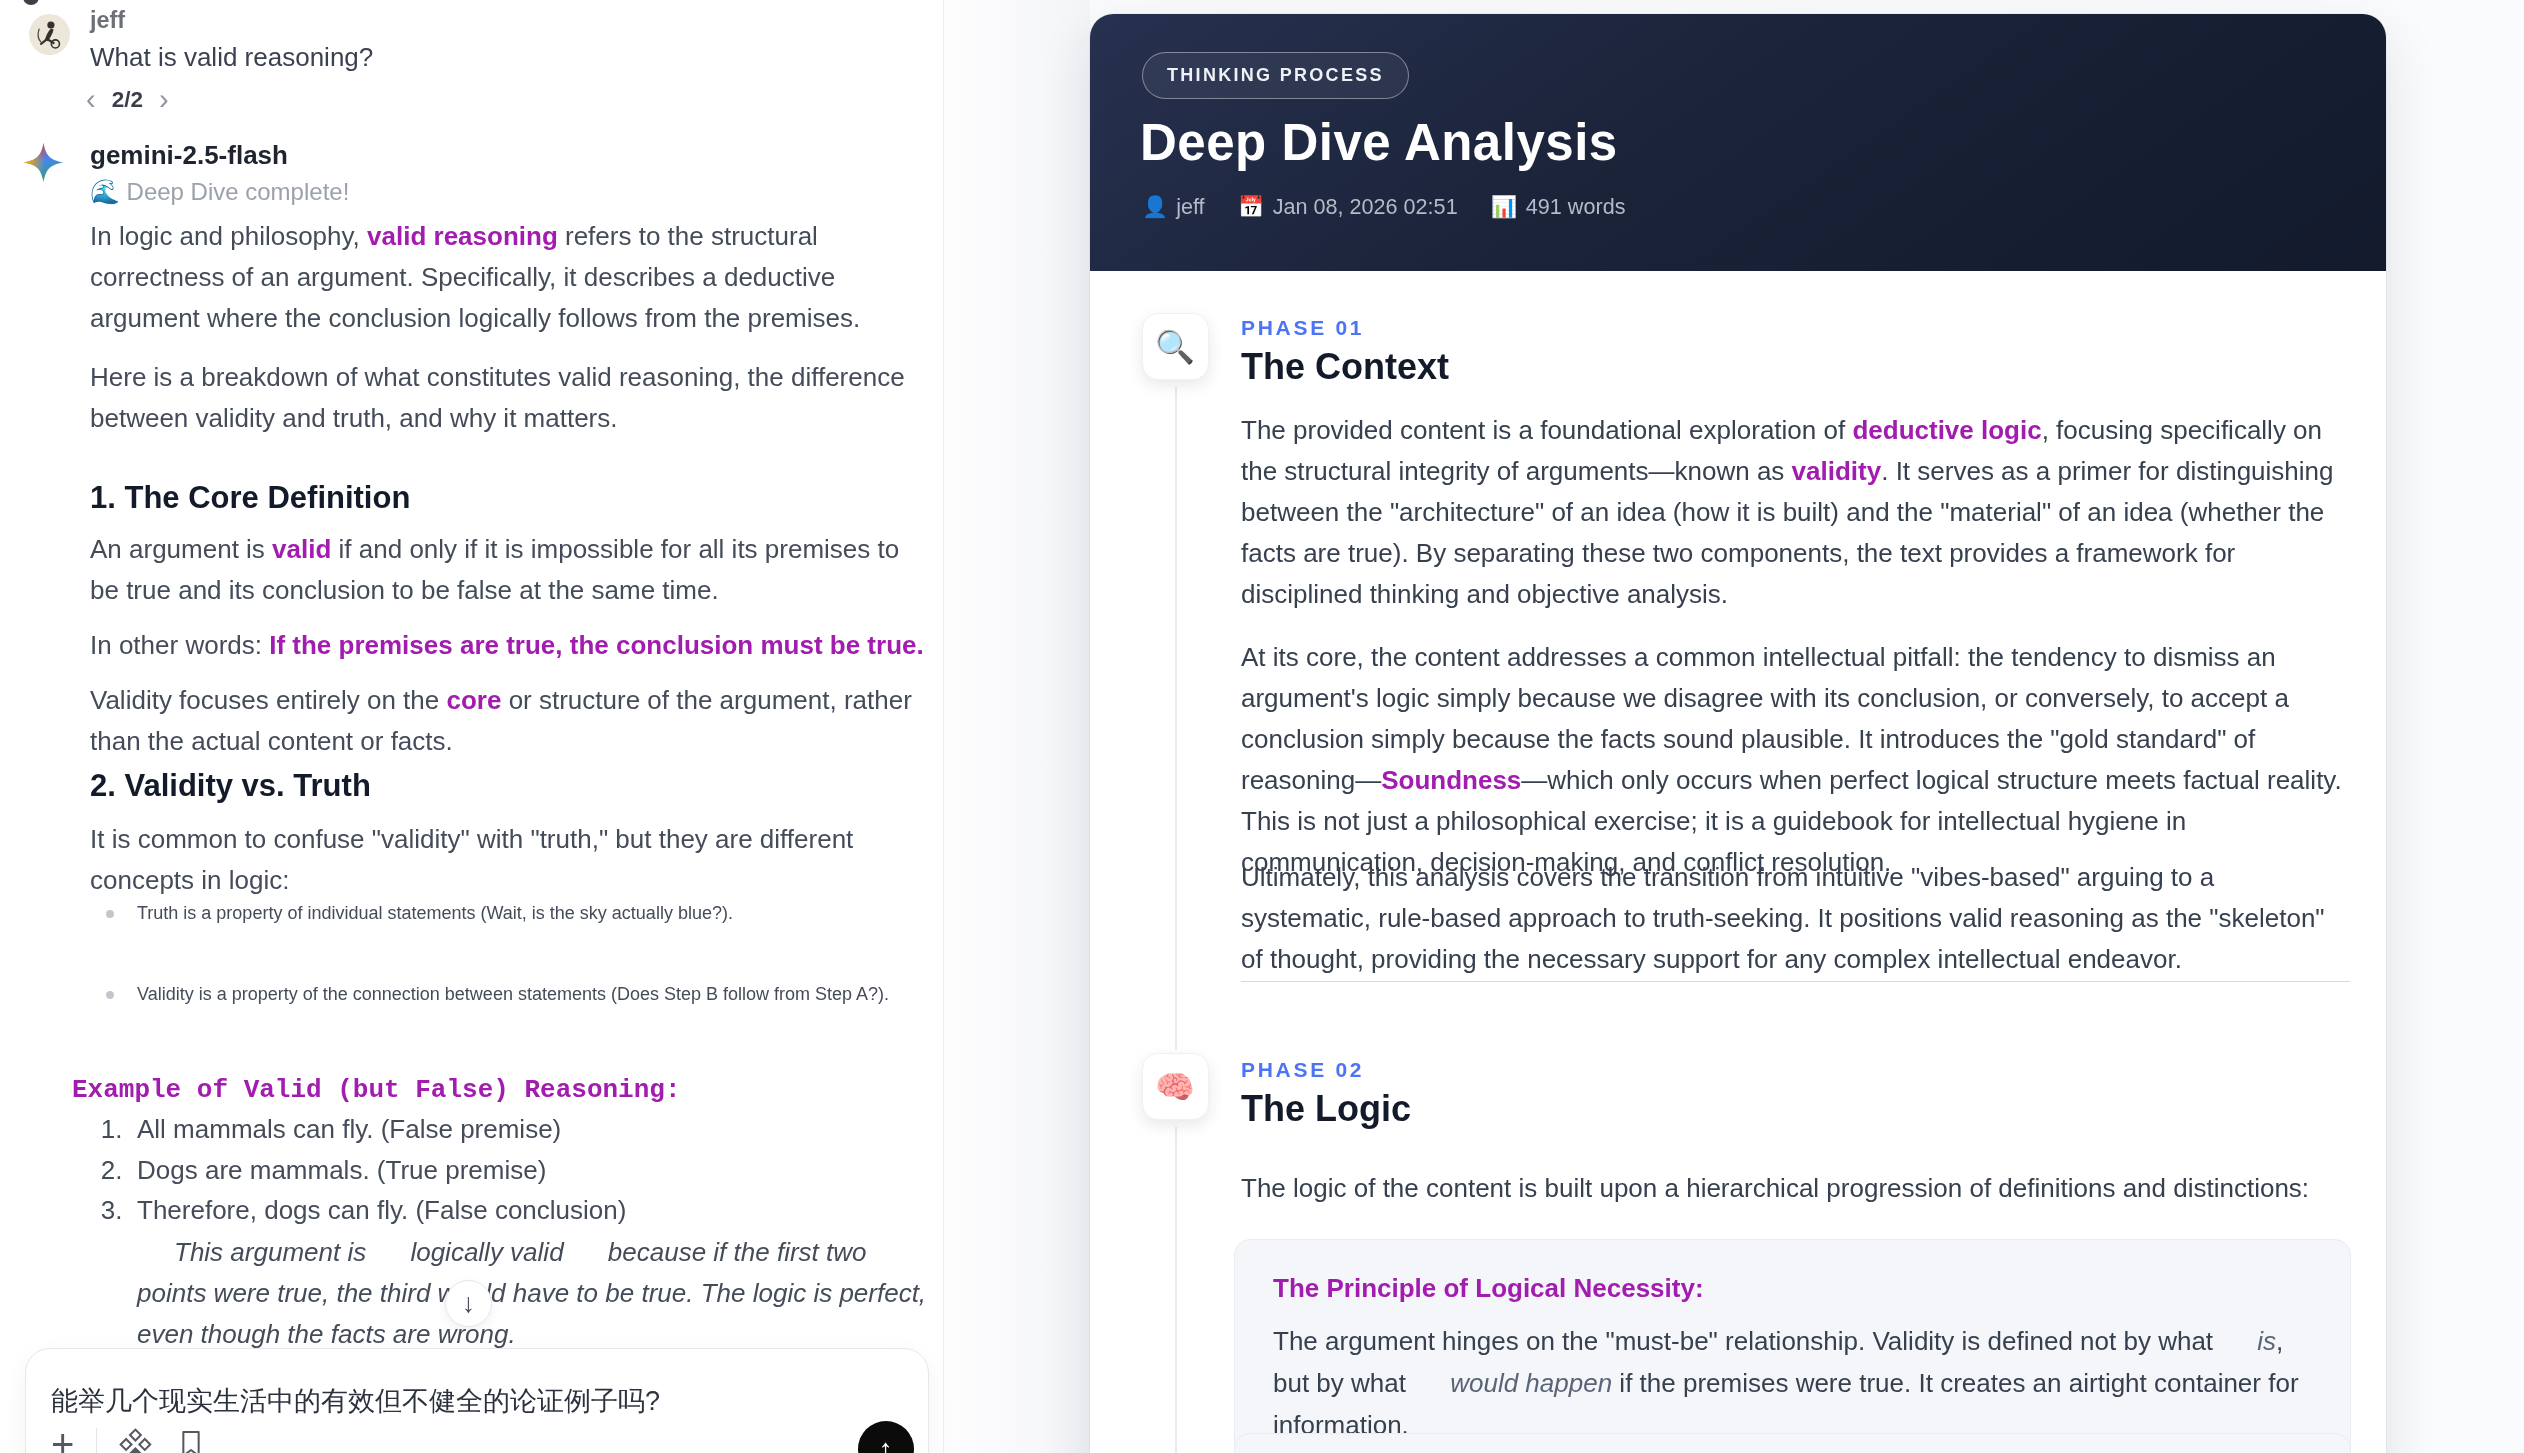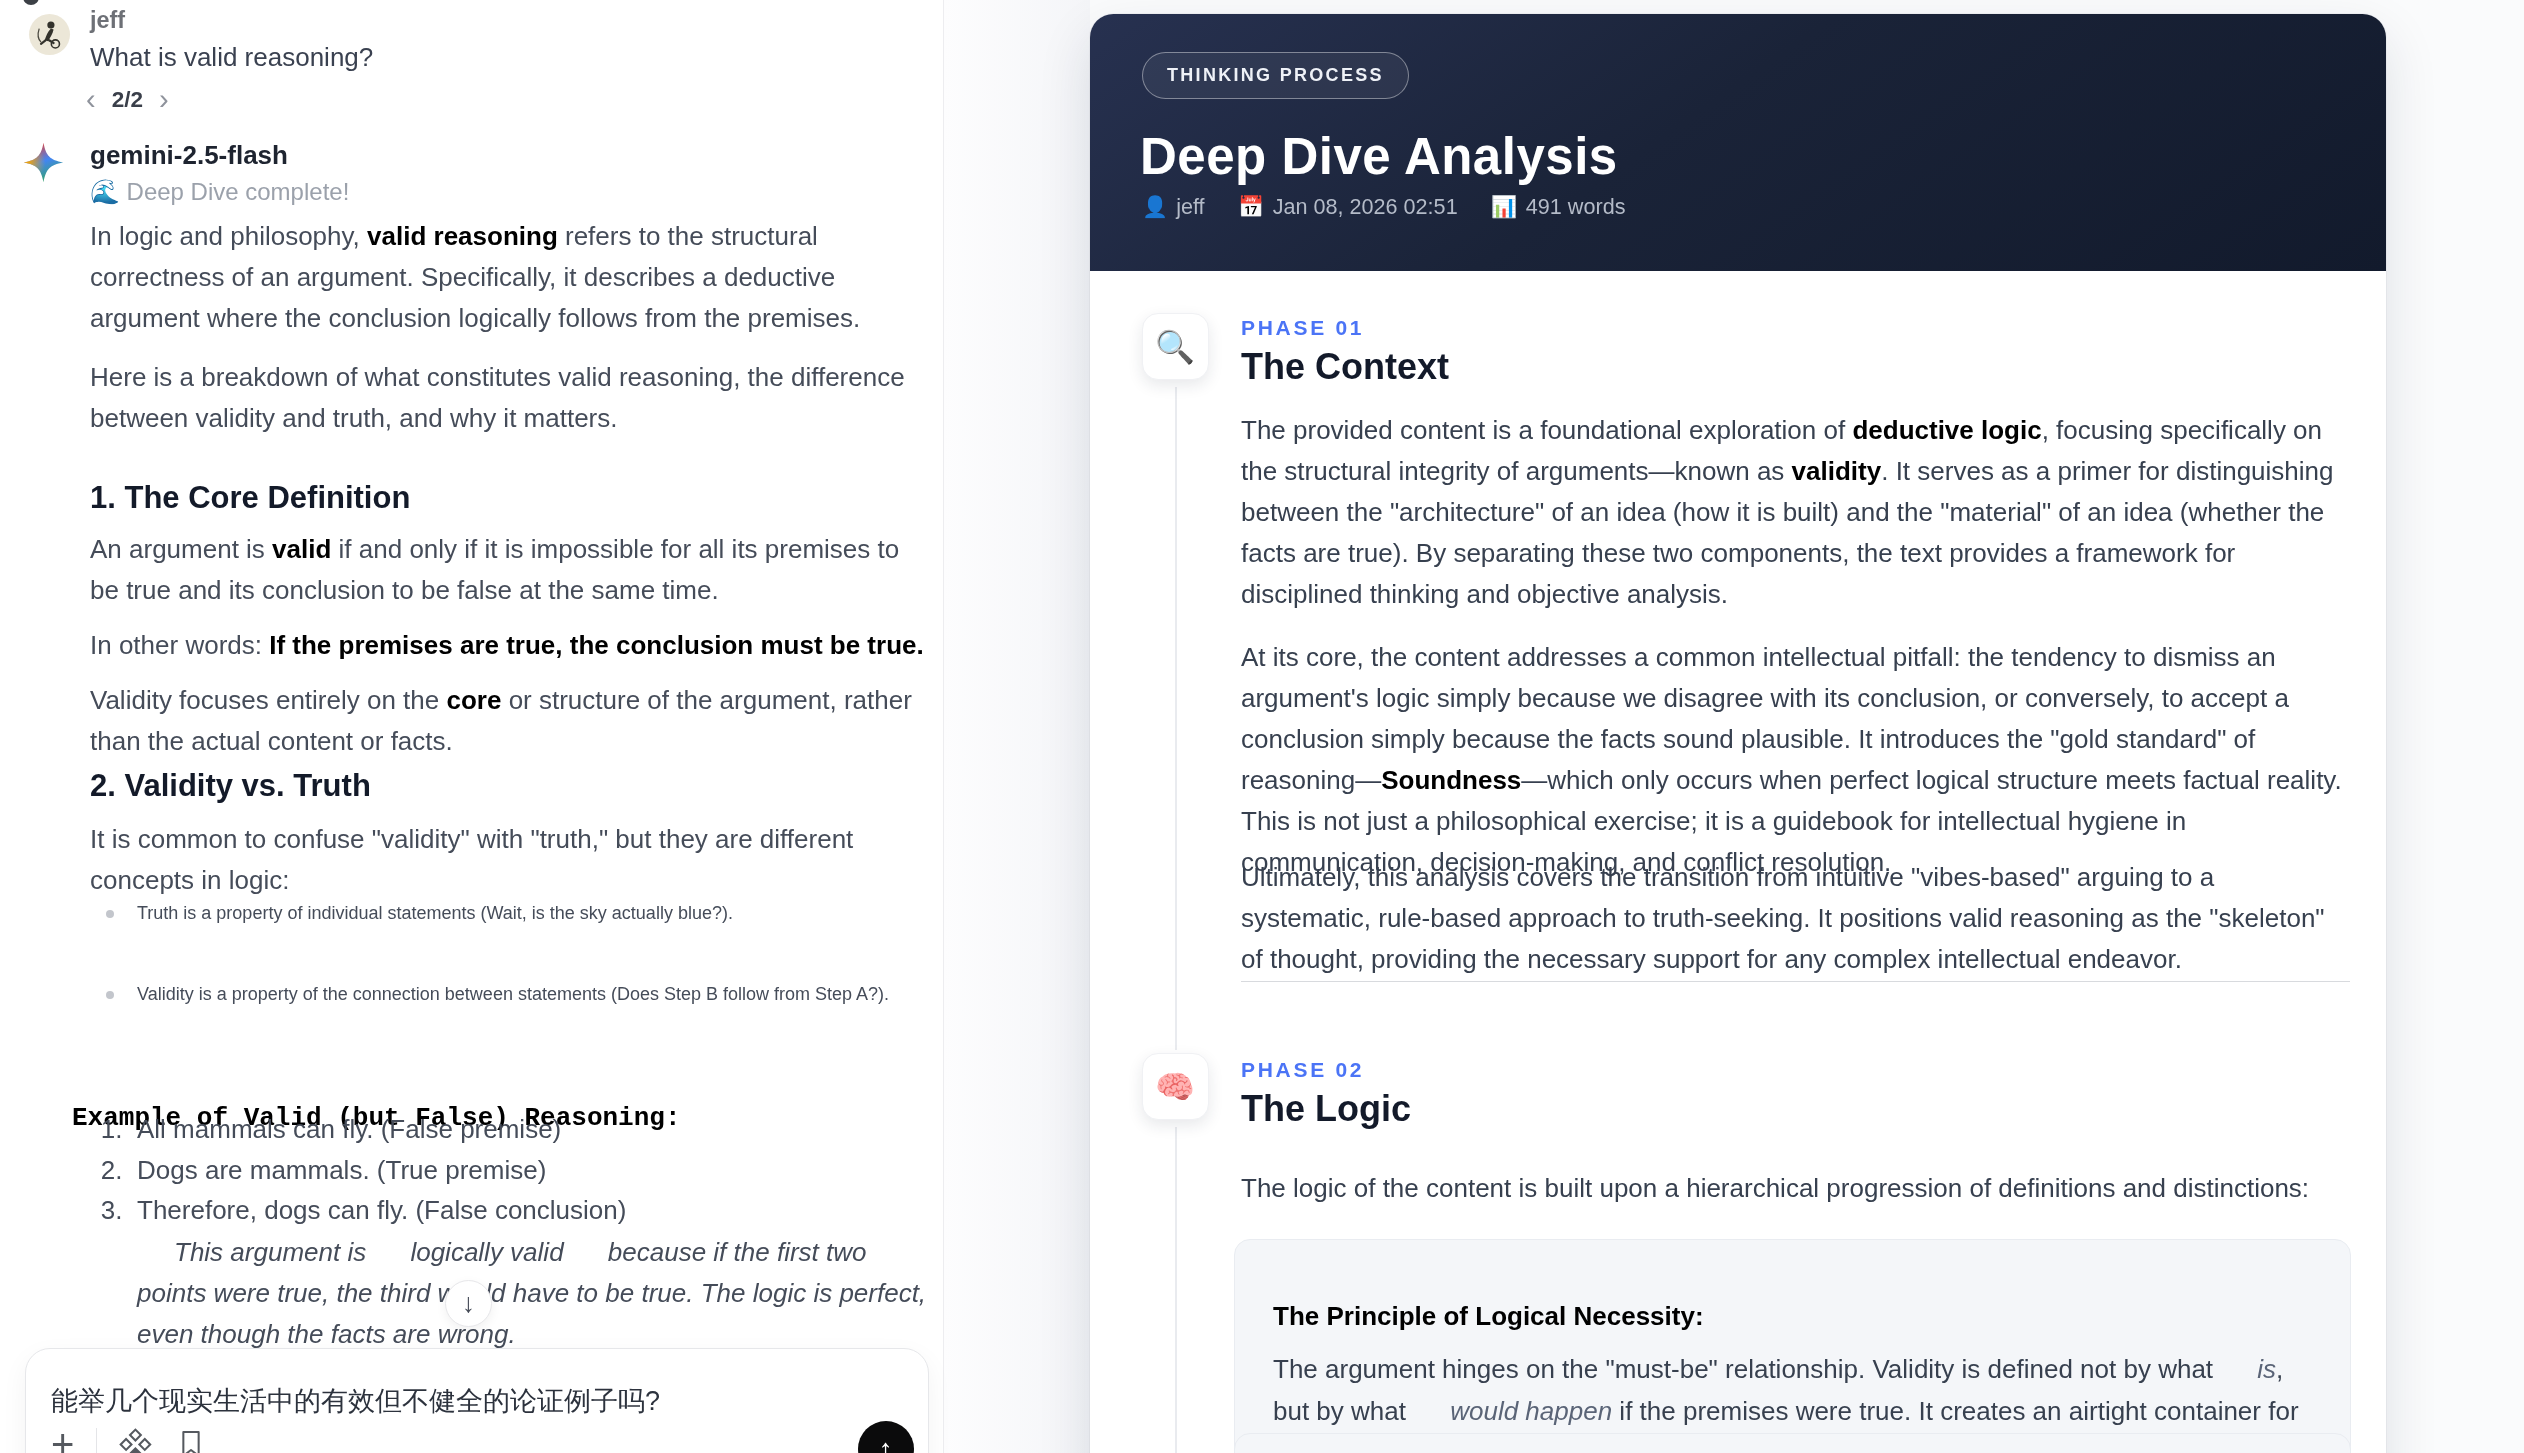--- a/index.html
+++ b/index.html
@@ -16,21 +16,21 @@
   .umsg  { position:absolute; left:90px; top:40px; font-size:26px; color:#3a4150; line-height:34px; }
   .pager { position:absolute; left:86px; top:86px; display:flex; align-items:center; gap:16px; }
   .chev  { font-size:29px; color:#8f939c; line-height:27px; cursor:pointer; font-weight:400; }
   .pcount{ font-size:22.5px; font-weight:700; color:#3a3f4a; }
 
   .gstar { position:absolute; left:23.4px; top:142px; width:41px; height:41px; }
   .model { position:absolute; left:90px; top:140px; font-size:26px; font-weight:700; color:#1e2430; line-height:31px; }
   .status{ position:absolute; left:90px; top:177px; font-size:24px; color:#9ba1ab; line-height:29px; }
 
   .cp { position:absolute; left:90px; width:837px; font-size:26px; line-height:41px; color:#454c59; }
-  .cp .b, .rp .b, .exh, .c1t { font-weight:700; color:#000000;margin-top:28px; }
+  .cp .b, .rp .b, .exh, .c1t { font-weight:700; color:#a21caf; }
   .ch { position:absolute; left:90px; width:837px; font-size:31px; font-weight:700; color:#131a29; line-height:38px; }
   .bullet { position:absolute; left:90px; width:837px; padding-left:47px; font-size:18px; line-height:41px; color:#454c59; }
   .bullet .dot { position:absolute; left:16px; top:17px; width:8px; height:8px; border-radius:50%; background:#c3c6cc; }
   .exh { position:absolute; left:72px; width:837px; font-size:26px; line-height:41px;font-family:Liberation Mono, monospace; }
   .olrow { position:absolute; left:90px; width:837px; display:flex; font-size:26px; line-height:41px; color:#454c59; }
   .olnum { width:47px; flex:0 0 47px; padding-left:10.8px; }
   .inote { position:absolute; left:137px; width:792px; font-size:26px; line-height:41px; color:#454c59; font-style:italic; }
   .i { font-style:italic;margin-left:37px; }
 
   .scrollbtn { position:absolute; left:445px; top:1280px; width:47px; height:47px; border-radius:50%; background:#fff; border:0.9px solid #e7e7ea; box-shadow:0 3.6px 10.8px rgba(0,0,0,.06); display:flex; align-items:center; justify-content:center; font-size:27px; color:#454b57; cursor:pointer; z-index:5; }
@@ -43,21 +43,21 @@
   .cicon { width:34px; height:34px; cursor:pointer; }
   .sendbtn { position:absolute; right:14.4px; top:72px; width:56px; height:56px; border-radius:50%; background:#0b0b0c; color:#fff; display:flex; align-items:center; justify-content:center; font-size:29px; font-weight:700; cursor:pointer; }
 
   
   .rpanel { position:absolute; left:943px; top:0; width:1582px; height:1453px; background:#fafbfc; border-left:0.9px solid #ededf0;padding-left:24px; }
   .rpanel::before { content:""; position:absolute; left:0; top:0; bottom:0; width:146px; background:linear-gradient(90deg,#fdfdfe,#f4f5f8); }
   .card { position:absolute; left:146px; top:14.4px; width:1296px; height:1513px; background:#fff; border-radius:23.4px; overflow:hidden; box-shadow:0 21.6px 54px rgba(20,30,60,.12), 0 0 0 0.9px rgba(20,30,60,.04); }
 
   .chd { position:absolute; left:0; top:0; width:100%; height:257px; background:linear-gradient(145deg,#273150 0%,#1a2338 45%,#121a2c 100%); }
   .badge { position:absolute; left:52px; top:38px; padding:11.7px 24px; border:1.4px solid rgba(255,255,255,.4); border-radius:900px; background:rgba(255,255,255,.06); color:#eef1f7; font-size:18px; font-weight:700; letter-spacing:2.3px; }
-  .ctitle { position:absolute; left:50px; top:111px; font-size:51px; font-weight:800; color:#ffffff; line-height:63px; letter-spacing:0.5px;text-align:center; }
+  .ctitle { position:absolute; left:50px; top:97px; font-size:51px; font-weight:800; color:#ffffff; line-height:63px; letter-spacing:0.5px;text-align:center; }
   .cmeta { position:absolute; left:52px; top:180px; display:flex; align-items:center; gap:34px; font-size:21.6px; color:#b4bbc8; }
   .cmeta .mi { margin-right:8px; font-size:21px; }
 
   .tl { position:absolute; left:85px; width:1.8px; background:#e9ebef; }
   .picon { position:absolute; left:52px; width:67px; height:67px; border-radius:16px; background:#fff; border:0.9px solid #f0f1f4; box-shadow:0 5.4px 14.4px rgba(25,35,60,.10); display:flex; align-items:center; justify-content:center; font-size:32px; }
   .plabel { position:absolute; left:151px; font-size:21px; font-weight:800; letter-spacing:2.7px; color:#4b74f6; line-height:25px; }
   .ptitle { position:absolute; left:151px; font-size:36px; font-weight:800; color:#131a2a; line-height:45px; }
   .rp { position:absolute; left:151px; width:1109px; font-size:26px; line-height:41px; color:#37404f; }
   .rdivider { position:absolute; left:151px; width:1109px; border-top:0.9px solid #d8dade; }
   .callout { position:absolute; left:144px; width:1117px; background:#f4f6f9; border:0.9px solid #e9ecf1; border-radius:16px; padding:31px 38px; }

